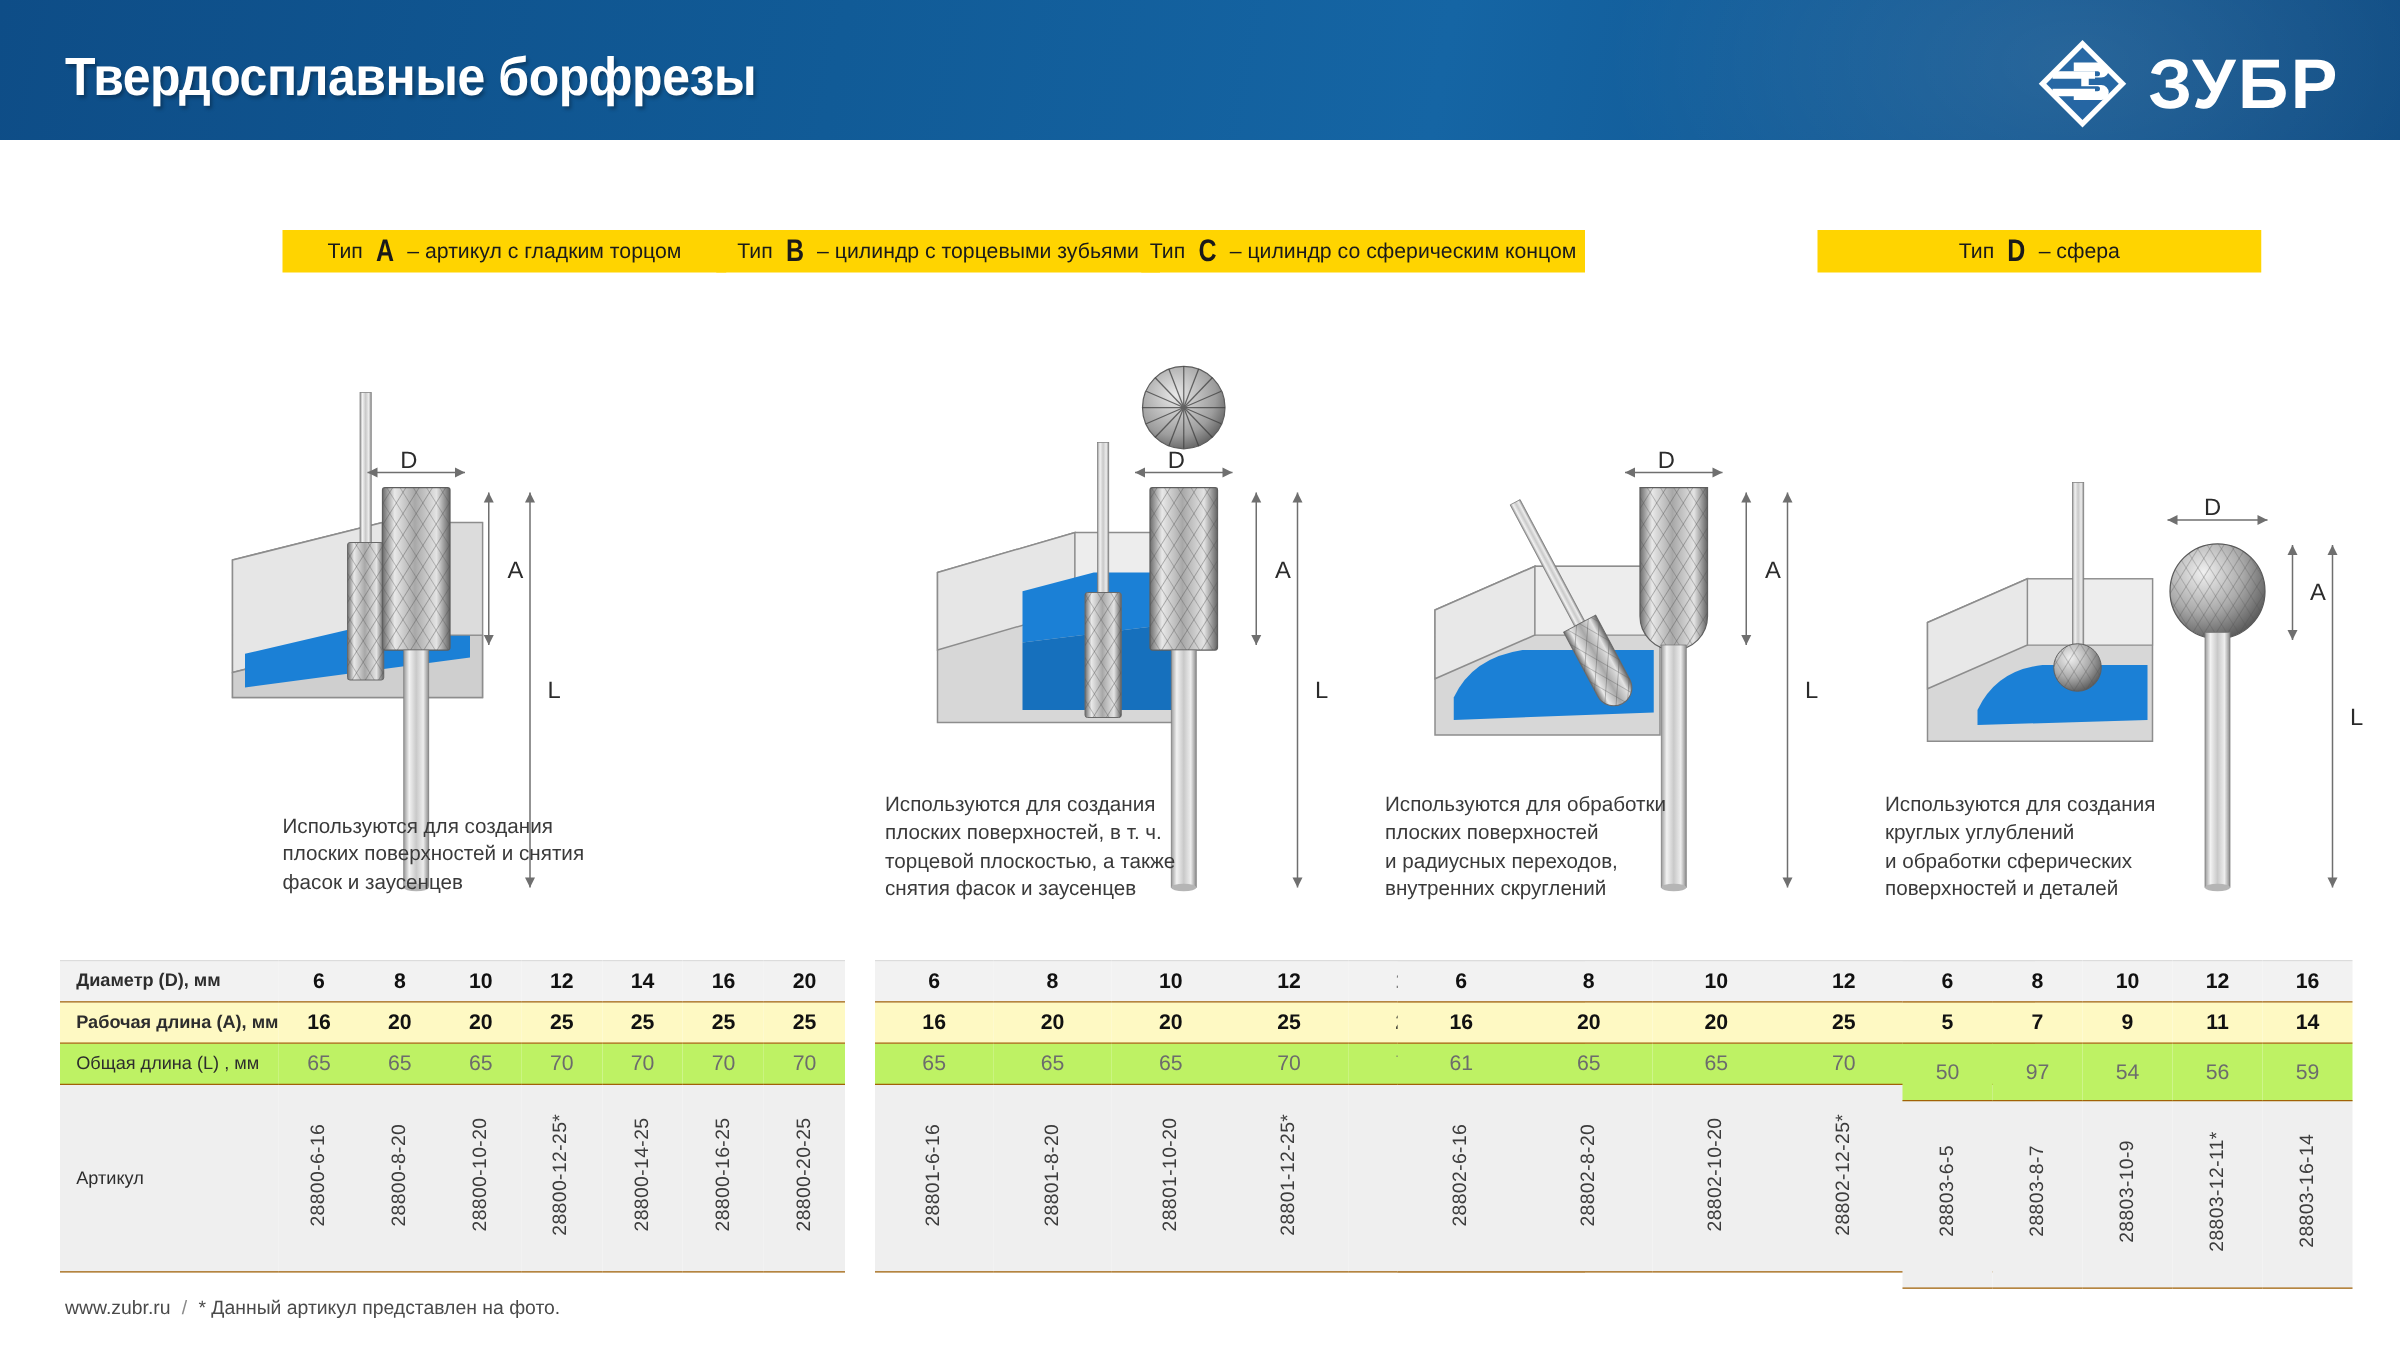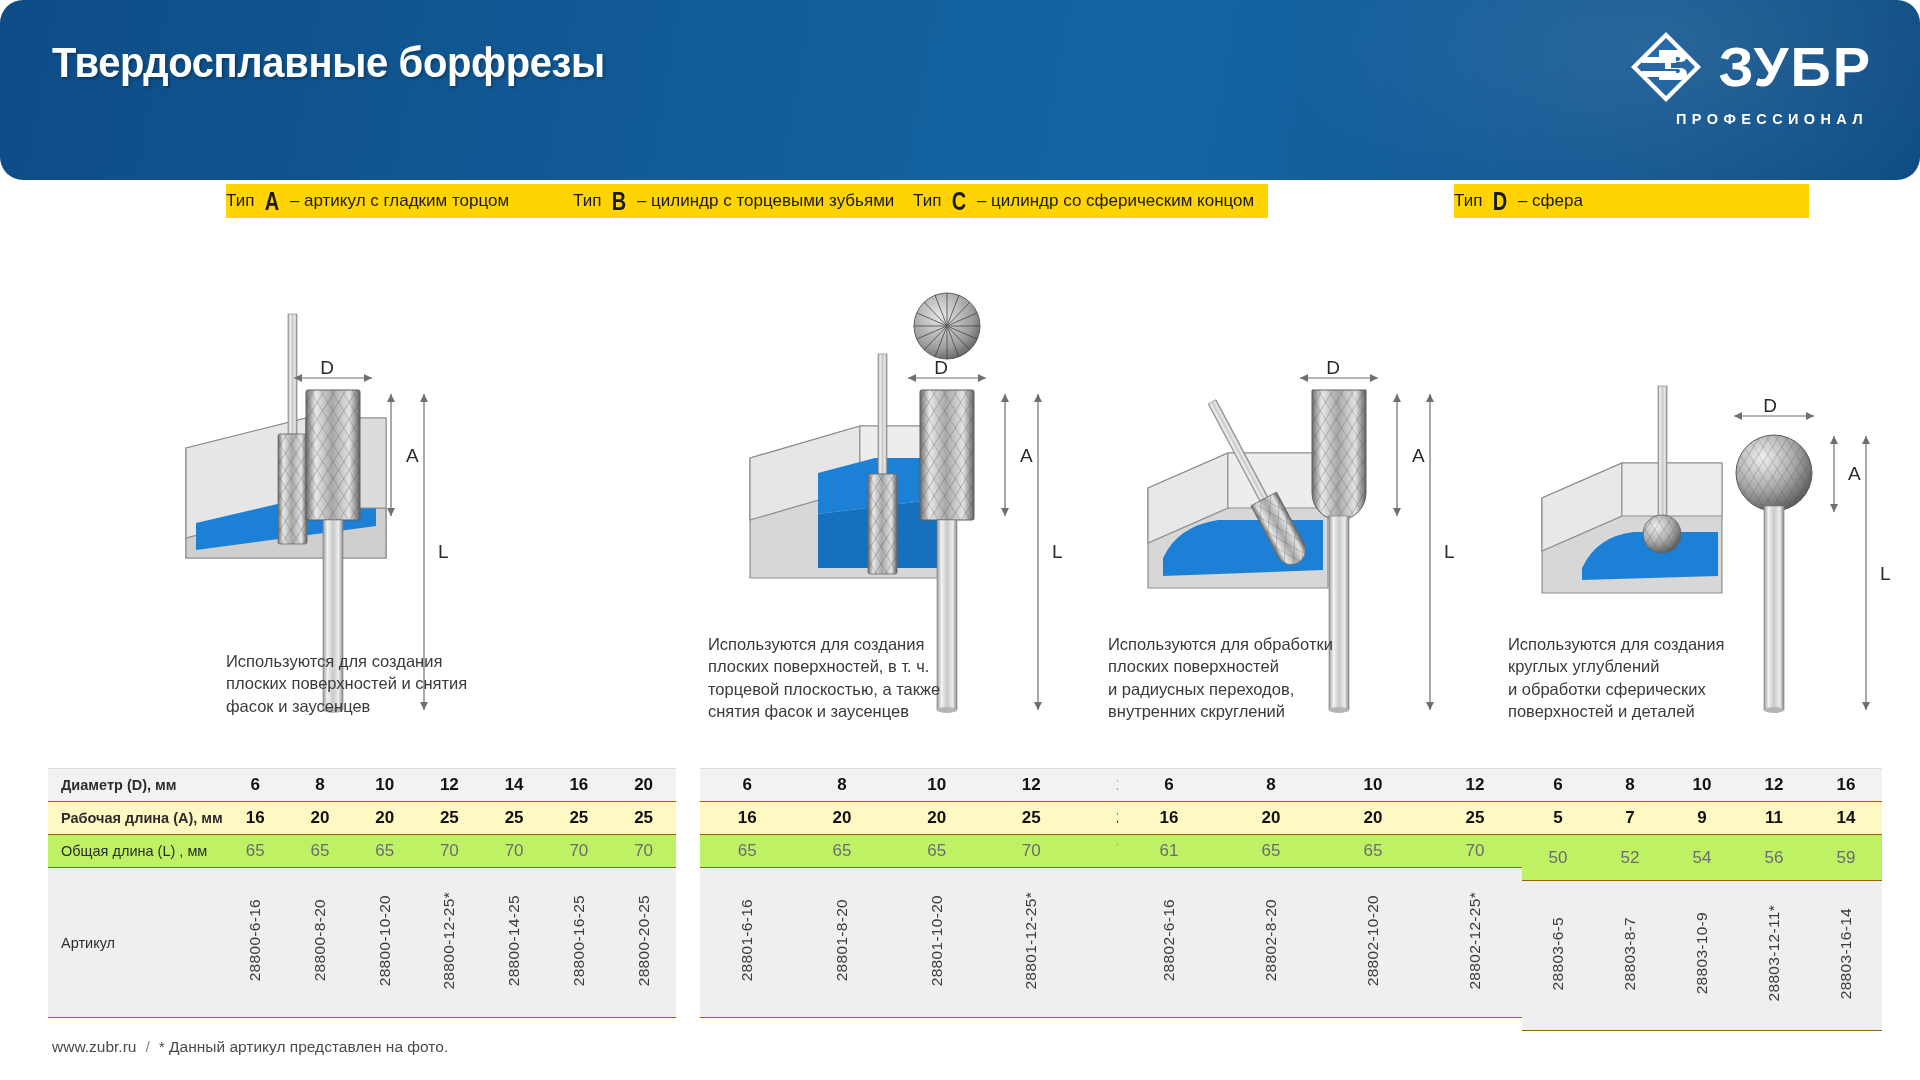--- a/index.html
+++ b/index.html
@@ -7,24 +7,23 @@
   html, body {
     width: 1920px; height: 1080px;
     background: #ffffff;
     font-family: "Liberation Sans", "DejaVu Sans", sans-serif;
     overflow: hidden;
   }
   .page { position: relative; width: 1920px; height: 1080px; background:#fff; }
 
   
   .header {
-    position: absolute; left:0; top:0; width:1920px; height:180px;
+    position: absolute; left:0; top:0; width:1920px; height:112px;
     background: linear-gradient(100deg, #0e4d87 0%, #115b97 35%, #1565a4 60%, #0d4b83 100%);
     overflow: hidden;
-    border-radius: 23px;
   }
   .header::after{
     content:""; position:absolute; right:-120px; top:-160px; width:760px; height:420px;
     background: radial-gradient(ellipse at center, rgba(255,255,255,.10) 0%, rgba(255,255,255,0) 70%);
     pointer-events:none;
   }
   .page-title {
     position:absolute; left:52px; top:38px;
     color:#ffffff; font-size:43px; font-weight:bold; letter-spacing:-0.4px;
     text-shadow: 2px 2px 3px rgba(0,0,0,.28);
@@ -41,21 +40,21 @@
   .cols { position:absolute; left:0; top:148px; width:1920px; height:860px; }
   .col { position:absolute; top:0; height:860px; }
   .col-a { left:46px;   width:630px; }
   .col-b { left:700px;  width:570px; }
   .col-c { left:1118px; width:510px; }
   .col-d { left:1522px; width:360px; }
 
   .type-bar {
     position:absolute; top:36px; height:34px;
     background:#ffd400; color:#1a1a1a;
-    display:flex; align-items:center; justify-content:flex-start;
+    display:flex; align-items:center; justify-content:center;
     font-size:17px; white-space:nowrap;
   }
   .type-bar .tletter { font-weight:bold; font-size:25px; padding:0 4px; line-height:1;
                         transform: scaleX(.8); display:inline-block; transform-origin:center; }
   .bar-a { left:180px; width:355px; }
   .bar-b { left:-127px; width:355px; }
   .bar-c { left:-205px; width:355px; }
   .bar-d { left:-68px;  width:355px; }
 
   
@@ -567,21 +566,21 @@
           </tr>
           <tr class="r2">
             <td class="cell" style="height:33px">5</td>
             <td class="cell" style="height:33px">7</td>
             <td class="cell" style="height:33px">9</td>
             <td class="cell" style="height:33px">11</td>
             <td class="cell" style="height:33px">14</td>
           </tr>
           <tr class="r3">
             <td class="cell" style="height:33px">50</td>
-            <td class="cell" style="height:33px">52</td>
+            <td class="cell" style="height:33px">97</td>
             <td class="cell" style="height:33px">54</td>
             <td class="cell" style="height:46px">56</td>
             <td class="cell" style="height:33px">59</td>
           </tr>
           <tr class="r4">
             <td class="artcell"><span class="art">28803-6-5</span></td>
             <td class="artcell"><span class="art">28803-8-7</span></td>
             <td class="artcell"><span class="art">28803-10-9</span></td>
             <td class="artcell"><span class="art">28803-12-11*</span></td>
             <td class="artcell"><span class="art">28803-16-14</span></td>

